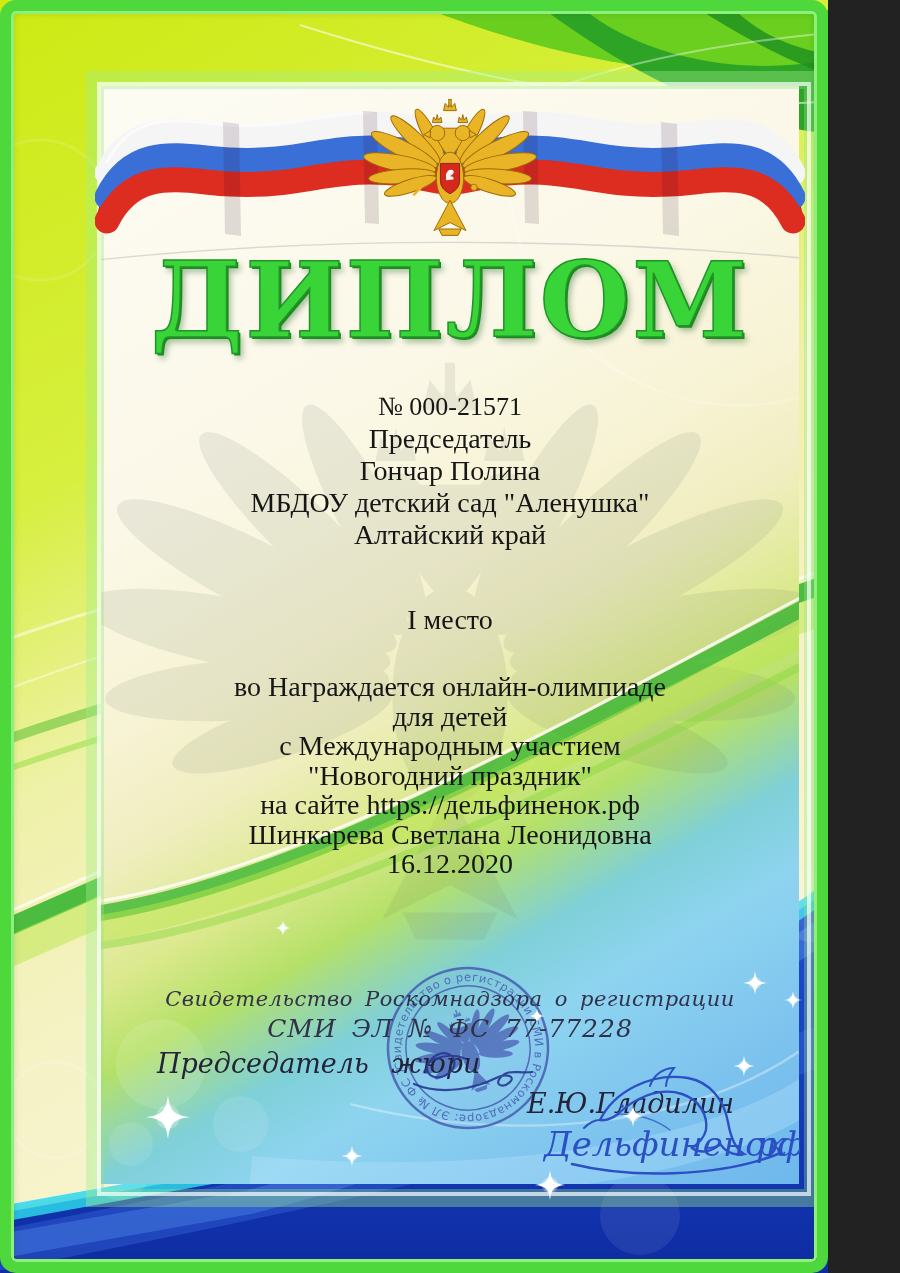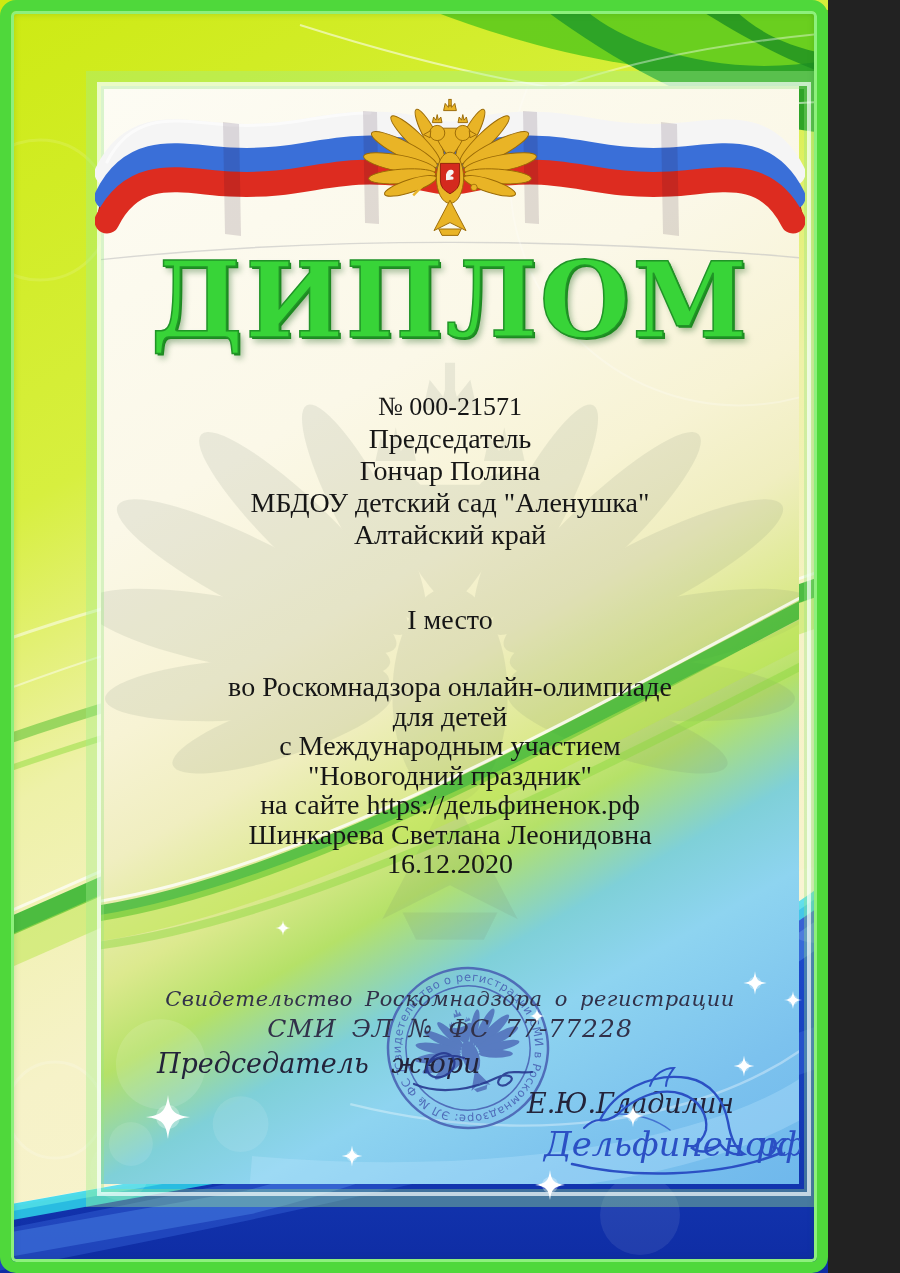--- a/index.html
+++ b/index.html
@@ -210,21 +210,21 @@
     <div class="t-num">№ 000-21571</div>
     <div class="t-line">Председатель</div>
     <div class="t-line t-bold">Гончар Полина</div>
     <div class="t-line">МБДОУ детский сад "Аленушка"</div>
     <div class="t-line">Алтайский край</div>
   </div>
 
   <div class="textcol place-line" style="top:604px">I место</div>
 
   <div class="textcol block2" style="top:672px">
-    <div class="t-line2">во Роскомнадзора онлайн-олимпиаде</div>
+    <div class="t-line2">во Награждается онлайн-олимпиаде</div>
     <div class="t-line2">для детей</div>
     <div class="t-line2">с Международным участием</div>
     <div class="t-line2 t-bold">"Новогодний праздник"</div>
     <div class="t-line2">на сайте https://дельфиненок.рф</div>
     <div class="t-line2">Шинкарева Светлана Леонидовна</div>
     <div class="t-line2">16.12.2020</div>
   </div>
 
   <svg class="stamp" width="180" height="180" viewBox="0 0 180 180">
     <g transform="rotate(-18 90 90)" opacity=".9">

